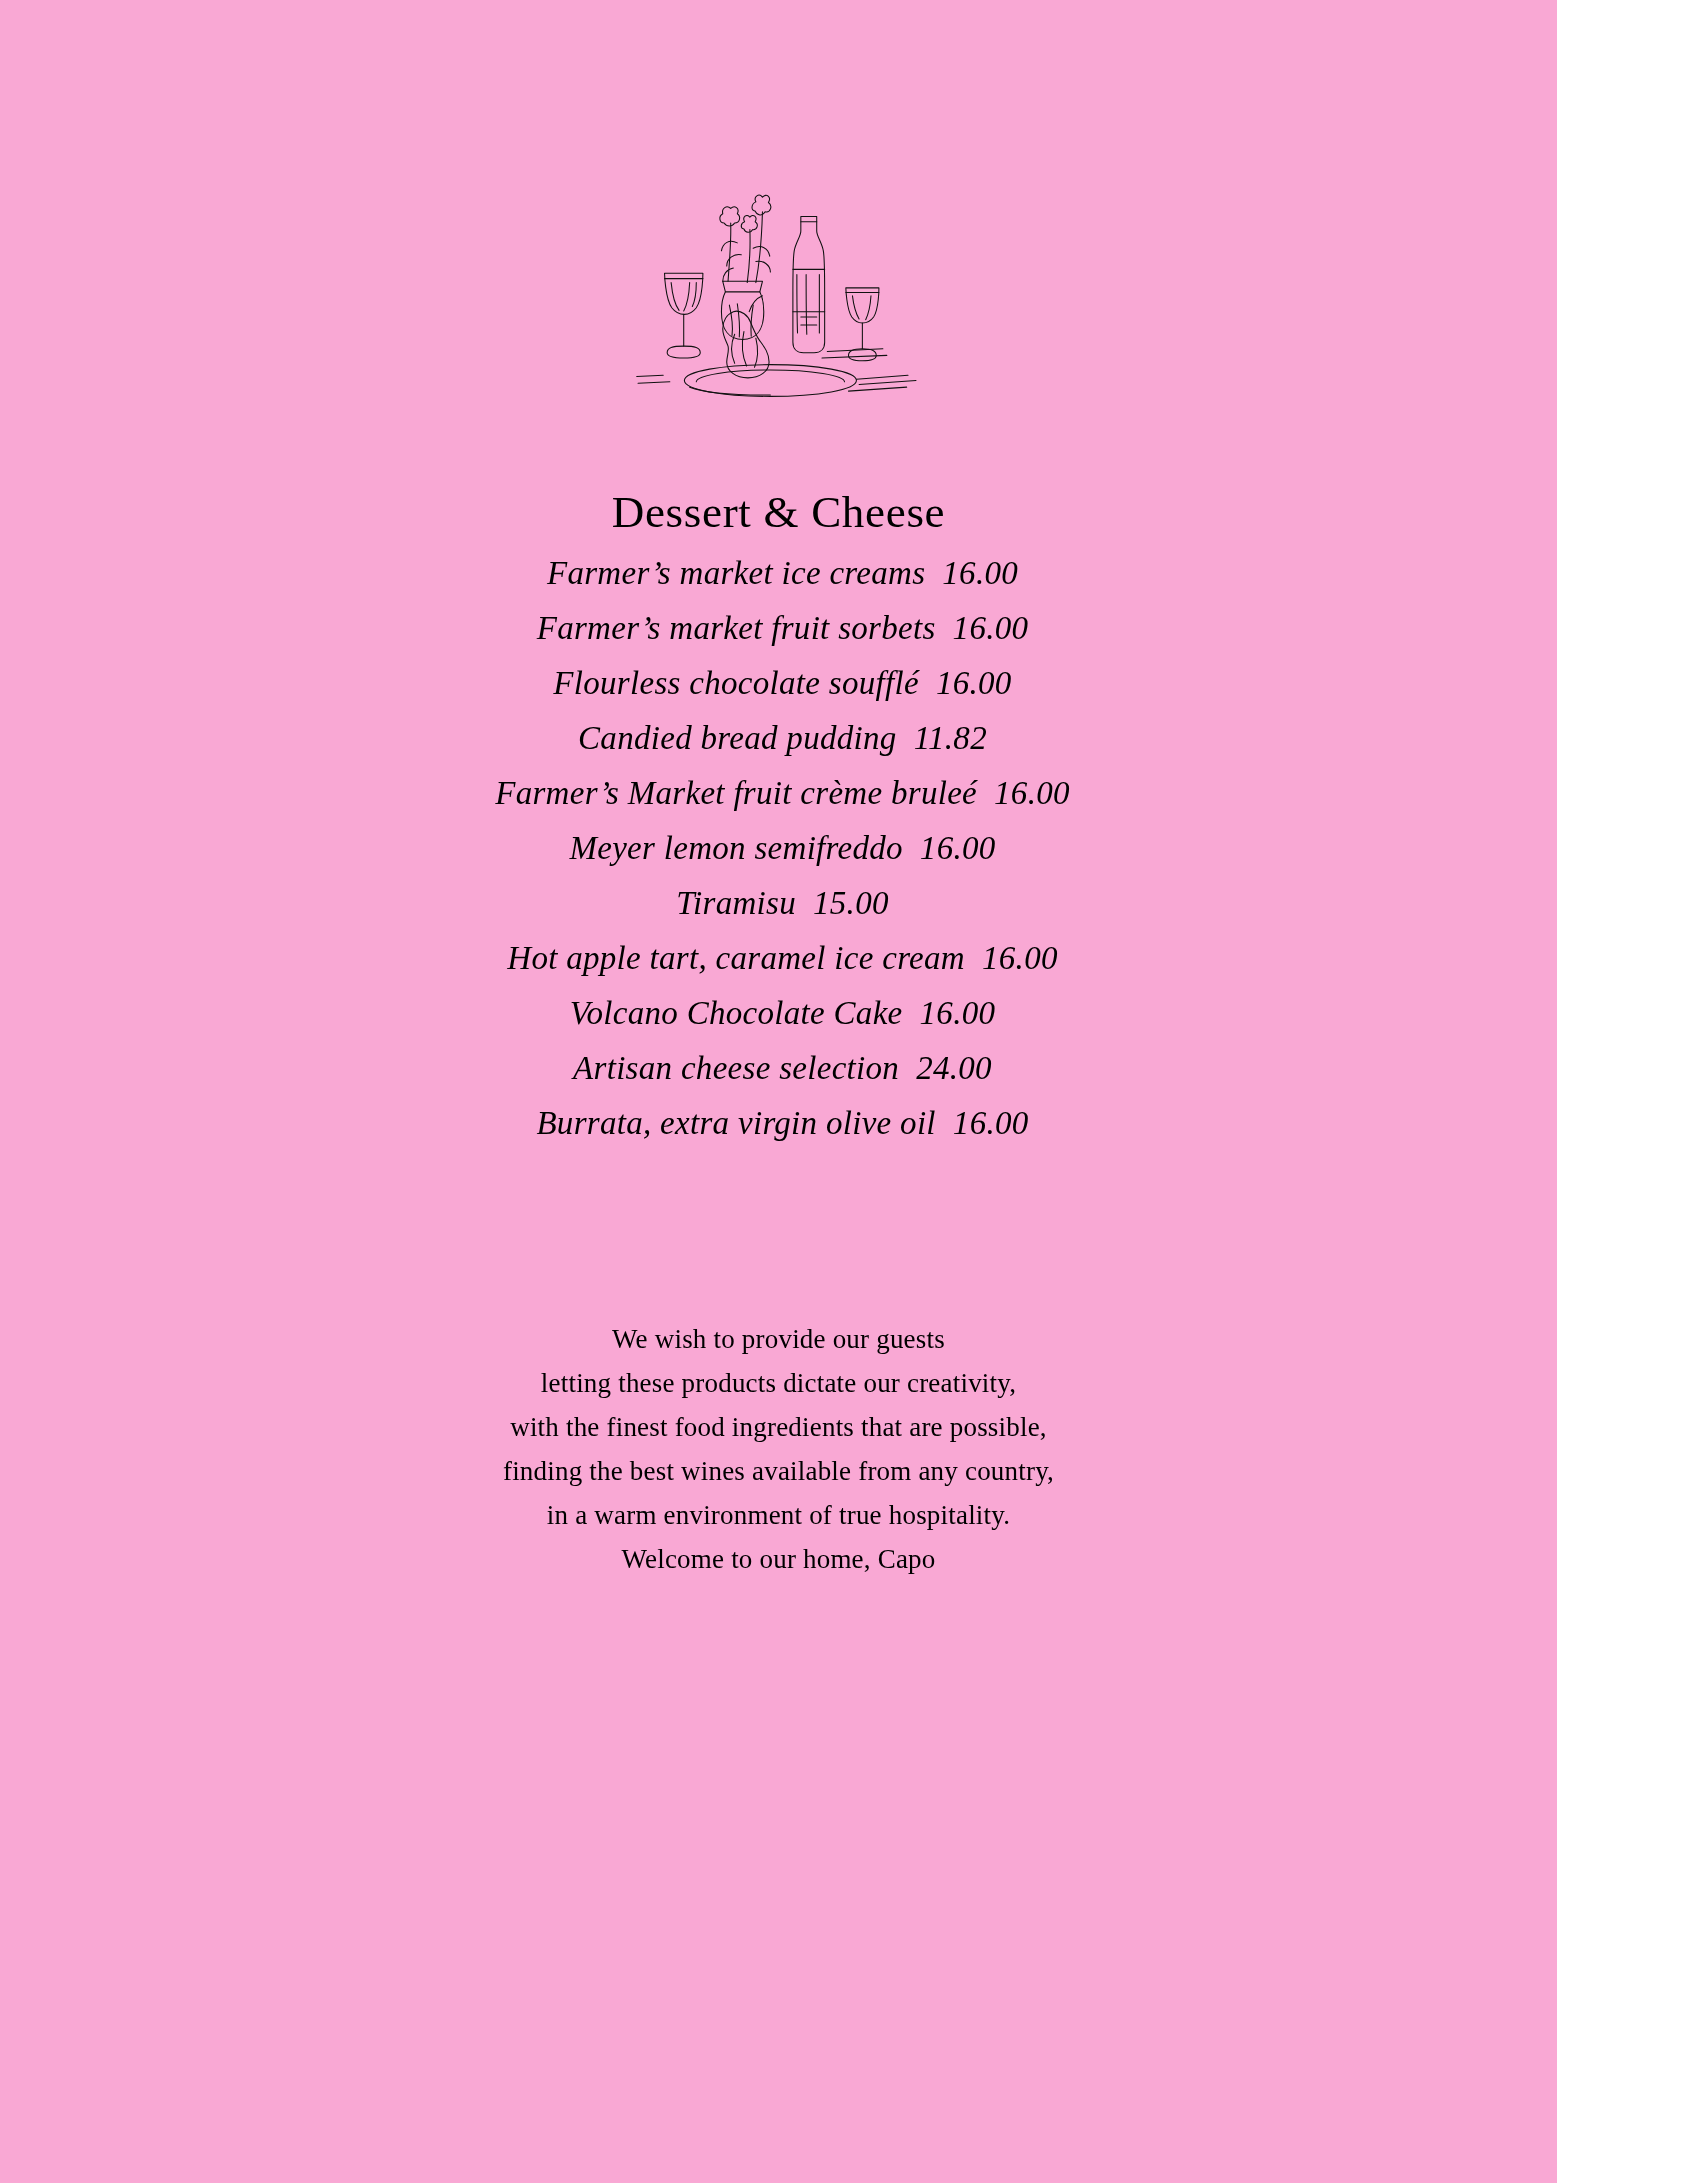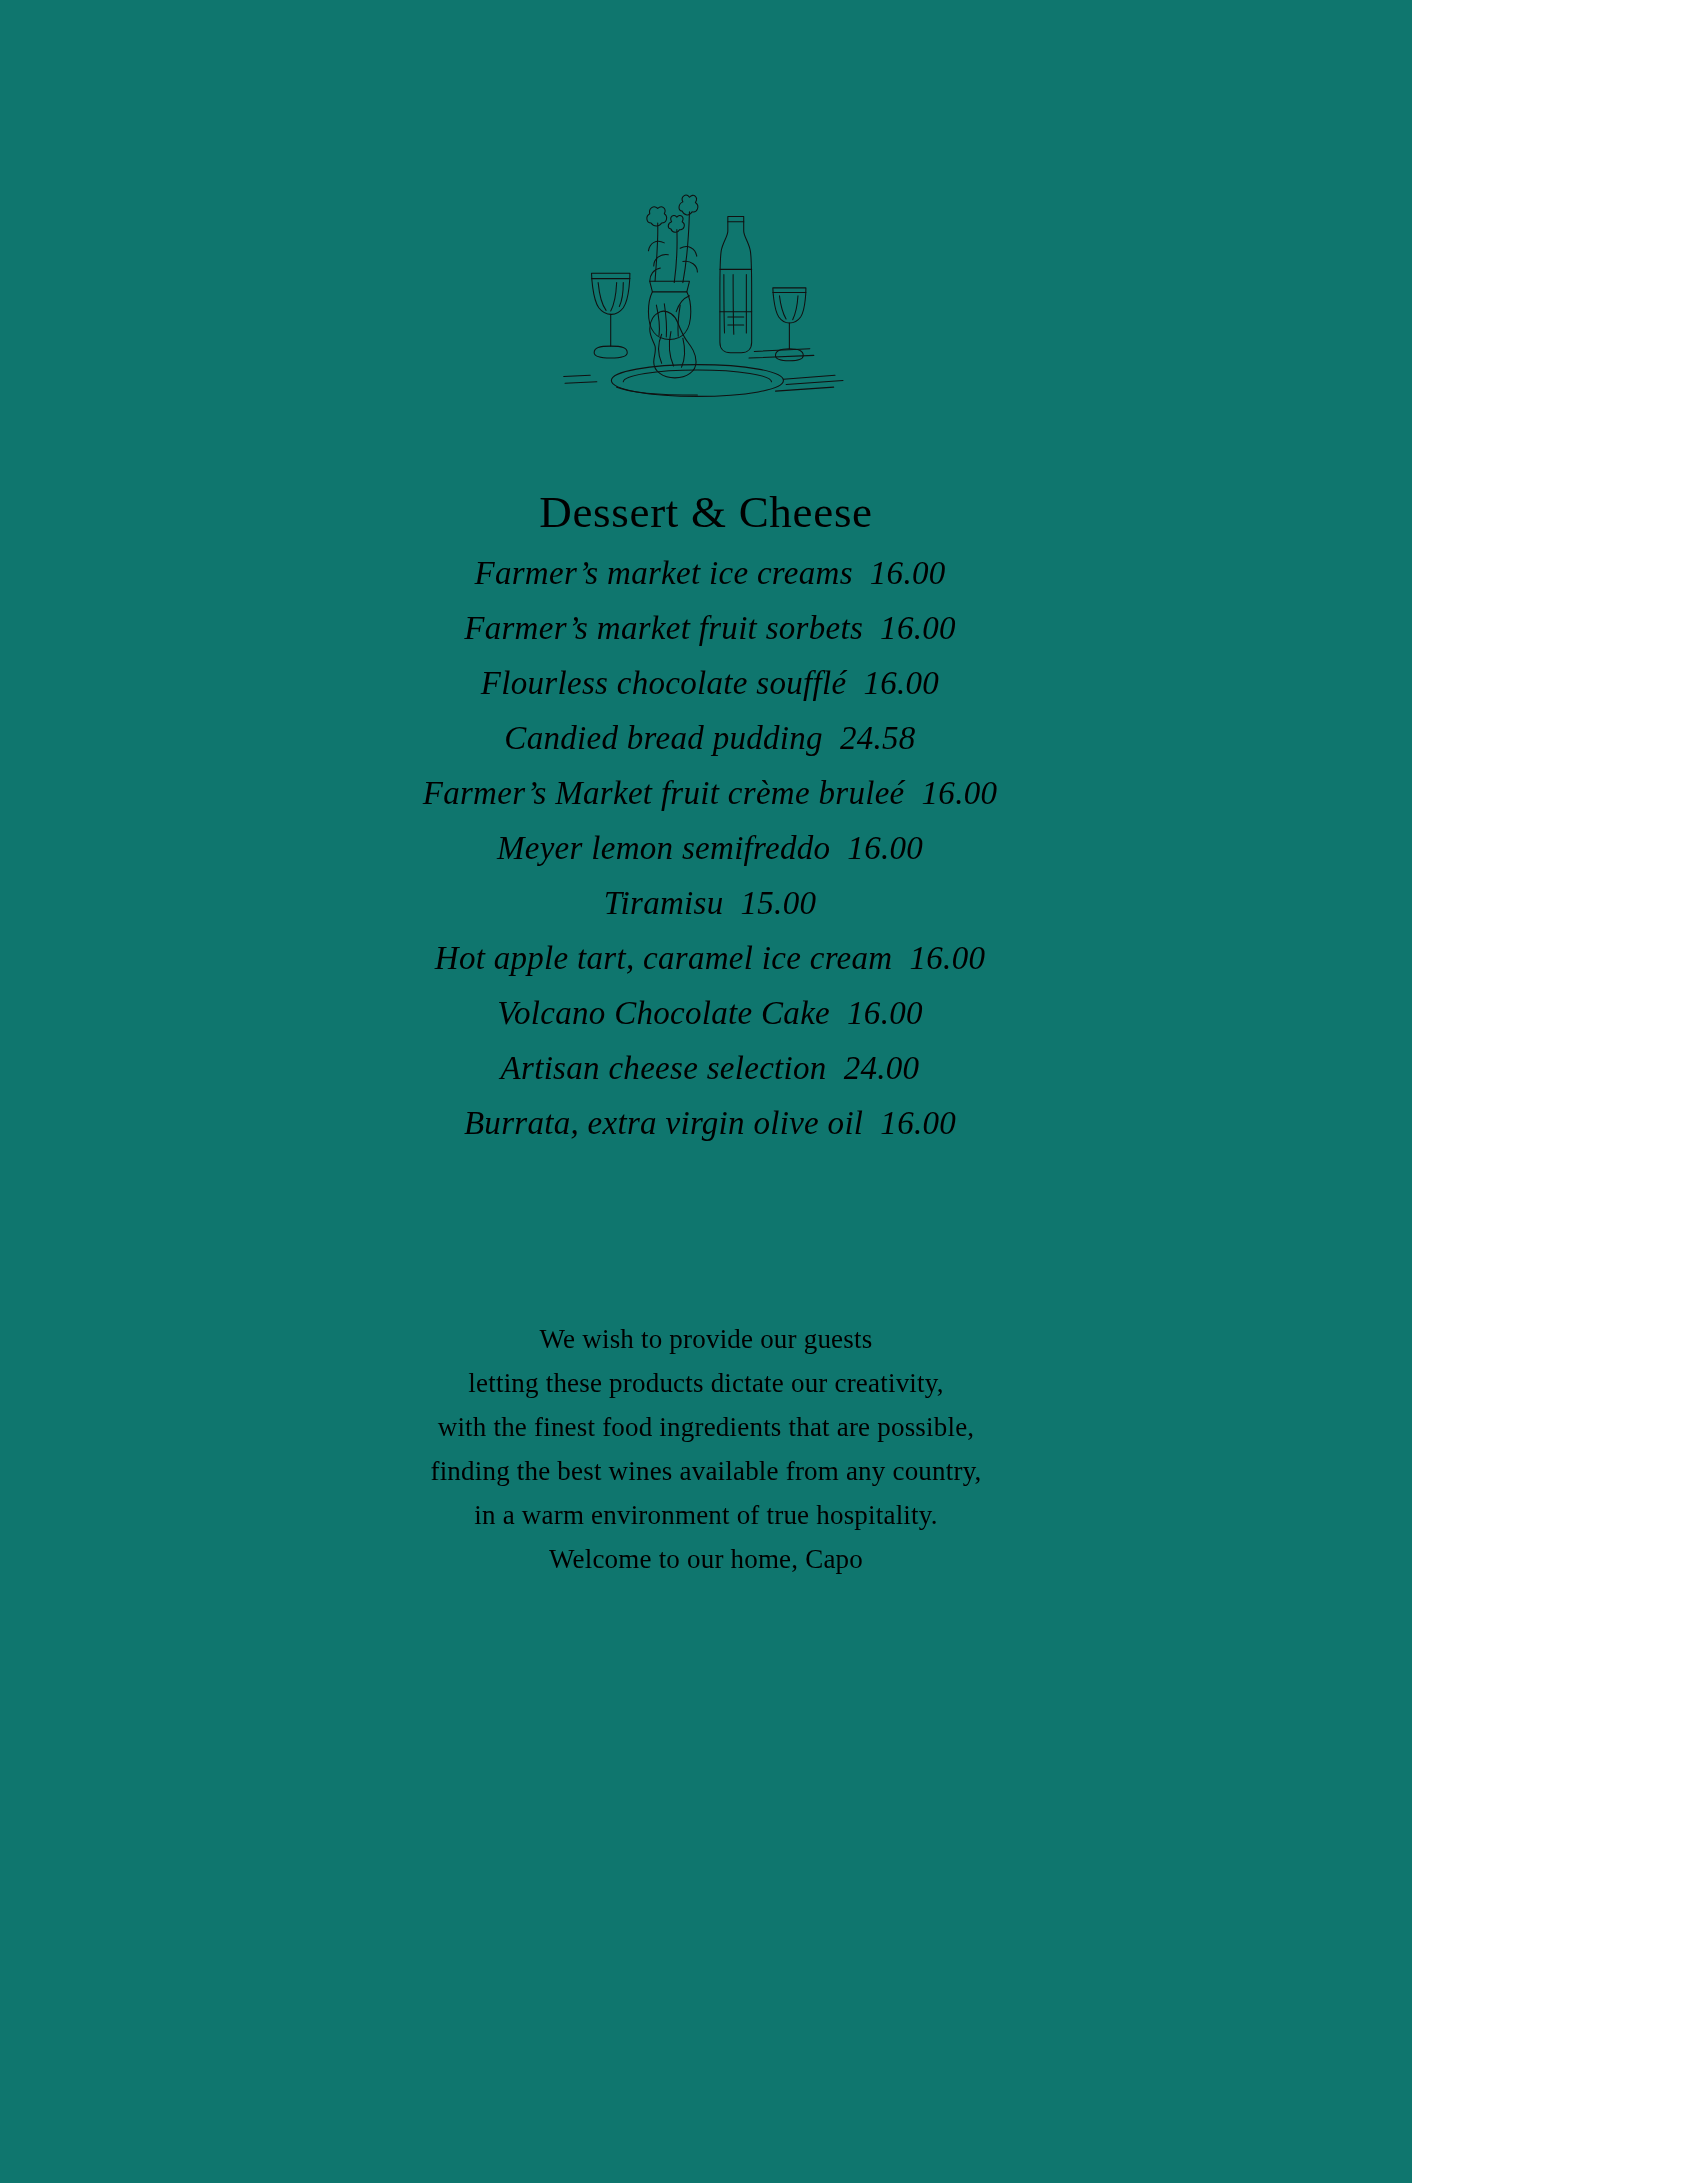--- a/index.html
+++ b/index.html
@@ -10,24 +10,24 @@
   body {
     width: 1687px;
     height: 2183px;
     font-family: "Liberation Serif", serif;
     color: #000000;
     position: relative;
     overflow: hidden;
   }
 
   .page {
-    width: 1412px;
+    width: 1557px;
     height: 2183px;
     position: relative;
-    background: #0f766e;
+    background: #f9a8d4;
   }
 
   
   .illustration {
     position: absolute;
     top: 182px;
     left: 50%;
     transform: translateX(-50%);
     width: 311px;
     height: 225px;
@@ -169,21 +169,21 @@
     <div class="item-line">
       <span class="nm">Farmer’s market ice creams</span><span class="pr">16.00</span>
     </div>
     <div class="item-line">
       <span class="nm">Farmer’s market fruit sorbets</span><span class="pr">16.00</span>
     </div>
     <div class="item-line">
       <span class="nm">Flourless chocolate soufflé</span><span class="pr">16.00</span>
     </div>
     <div class="item-line">
-      <span class="nm">Candied bread pudding</span><span class="pr">24.58</span>
+      <span class="nm">Candied bread pudding</span><span class="pr">11.82</span>
     </div>
     <div class="item-line">
       <span class="nm">Farmer’s Market fruit crème bruleé</span><span class="pr">16.00</span>
     </div>
     <div class="item-line">
       <span class="nm">Meyer lemon semifreddo</span><span class="pr">16.00</span>
     </div>
     <div class="item-line">
       <span class="nm">Tiramisu</span><span class="pr">15.00</span>
     </div>

